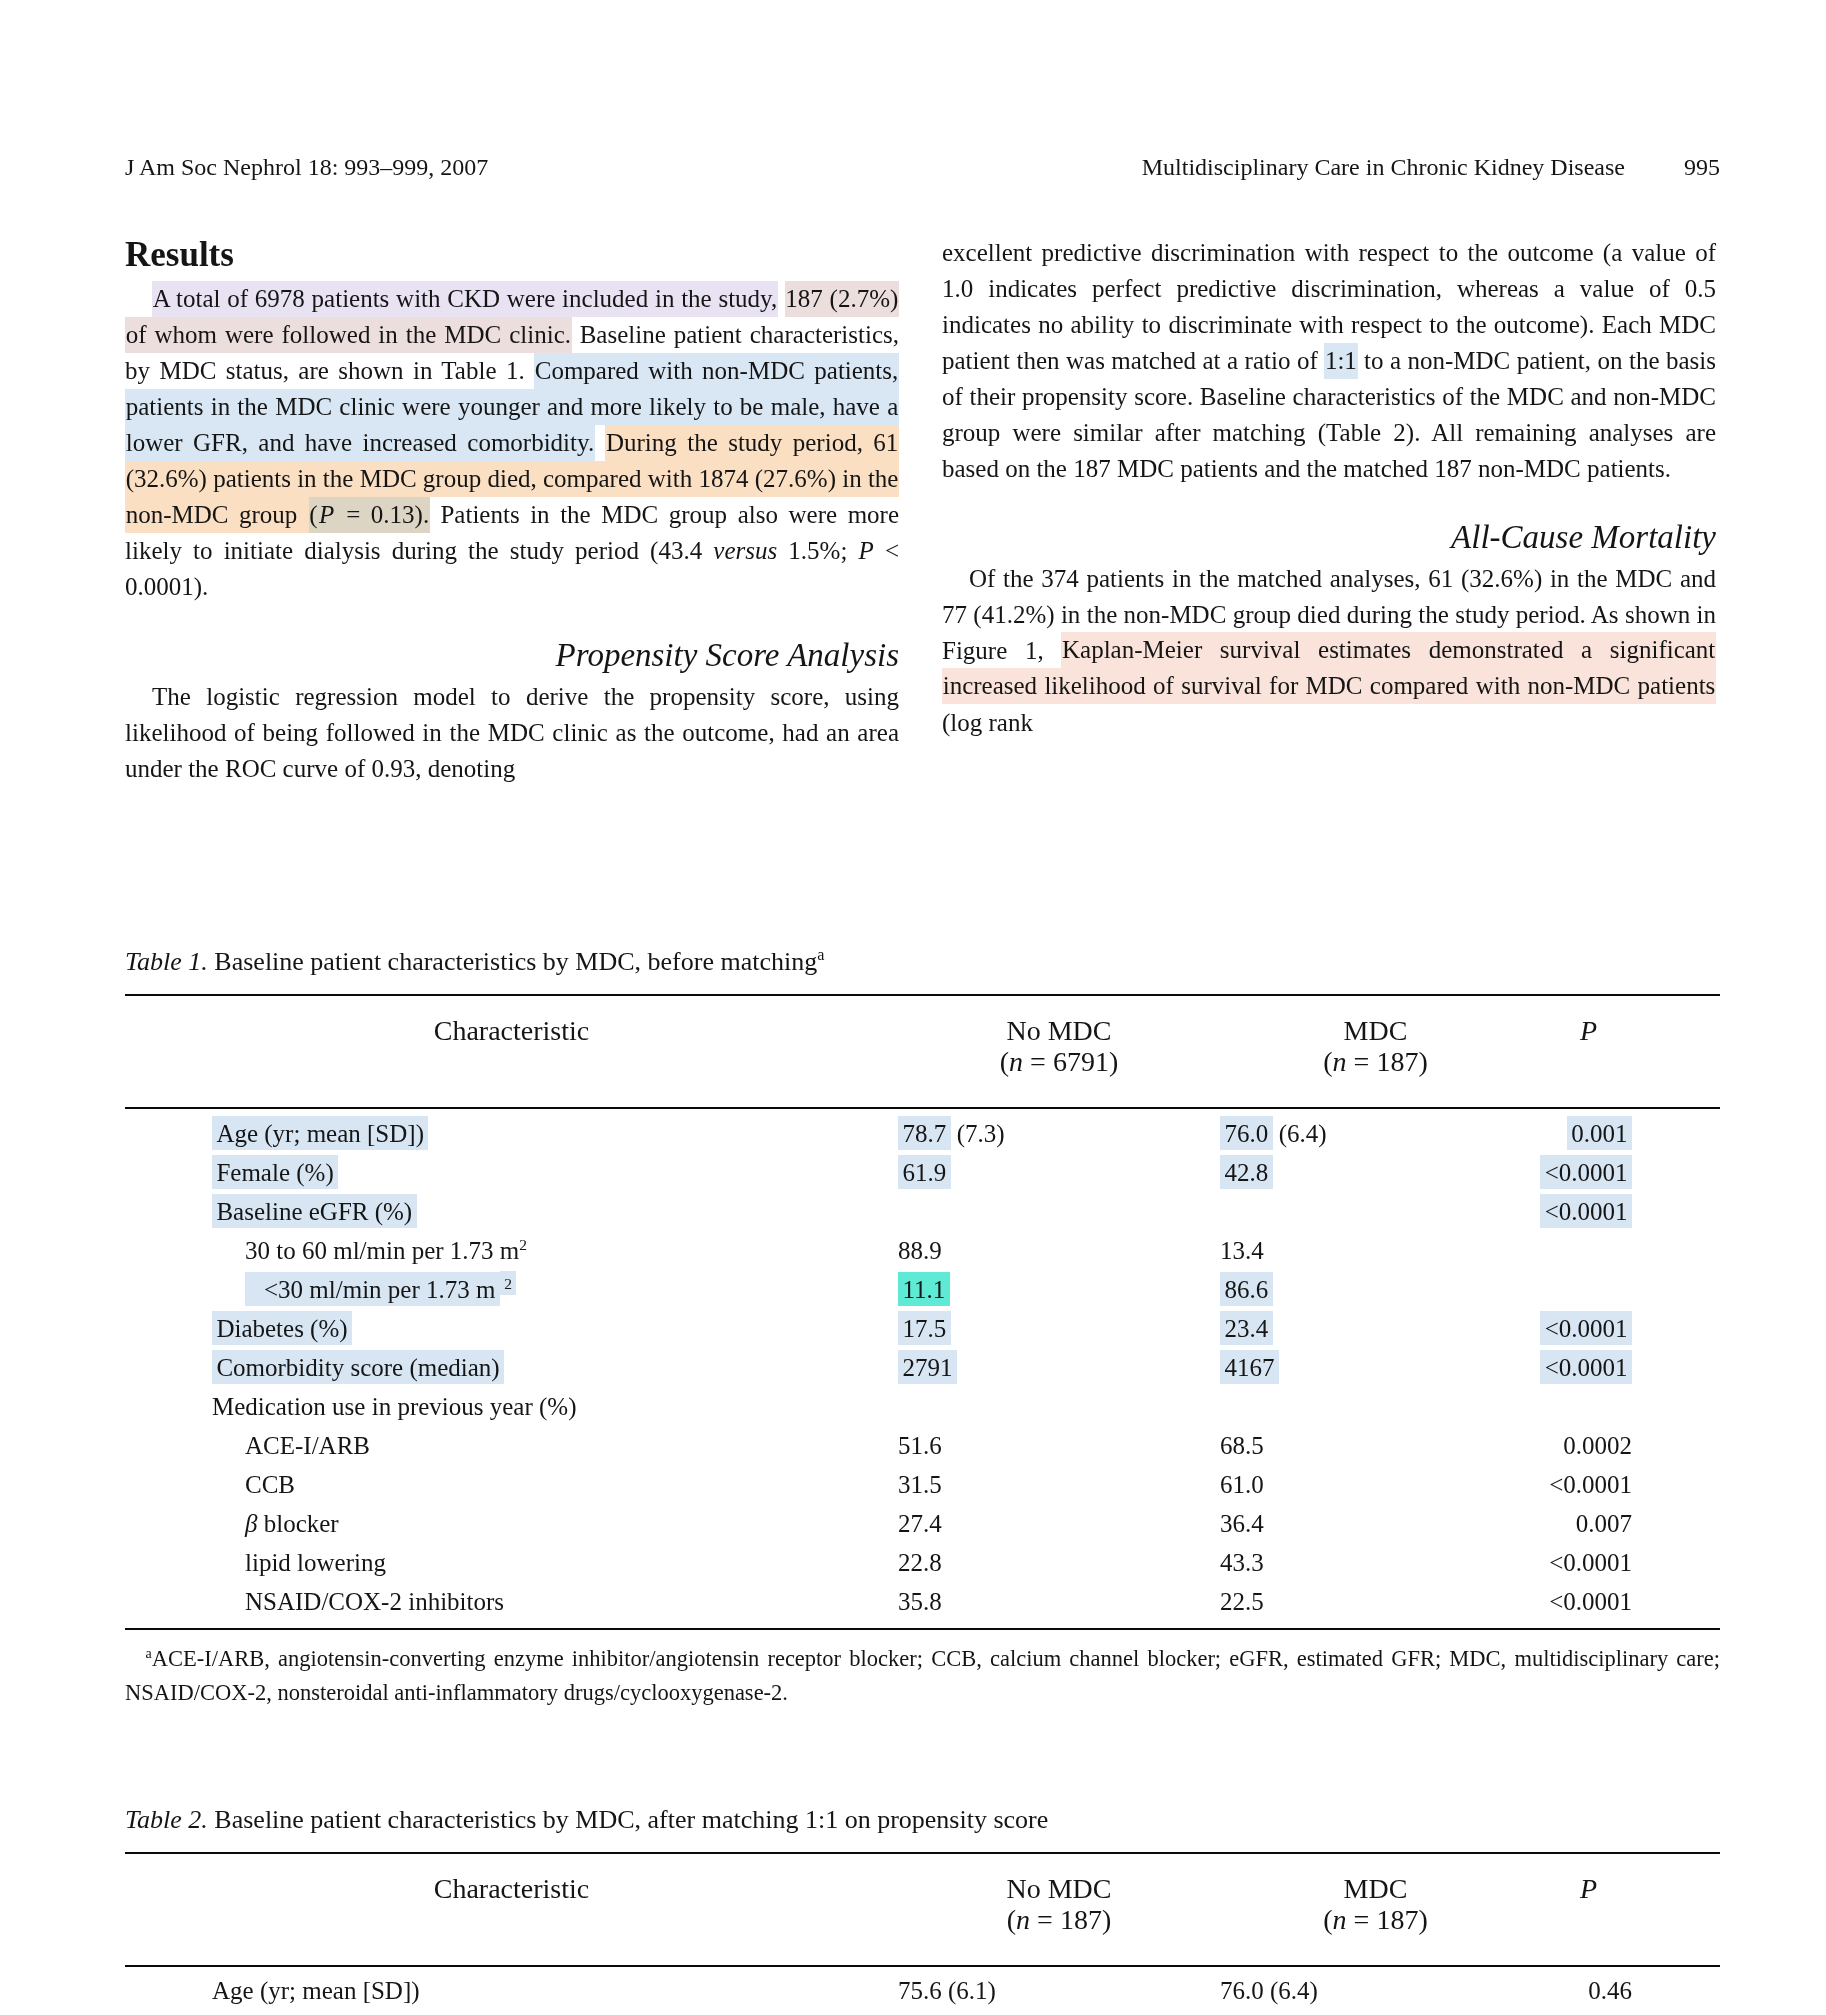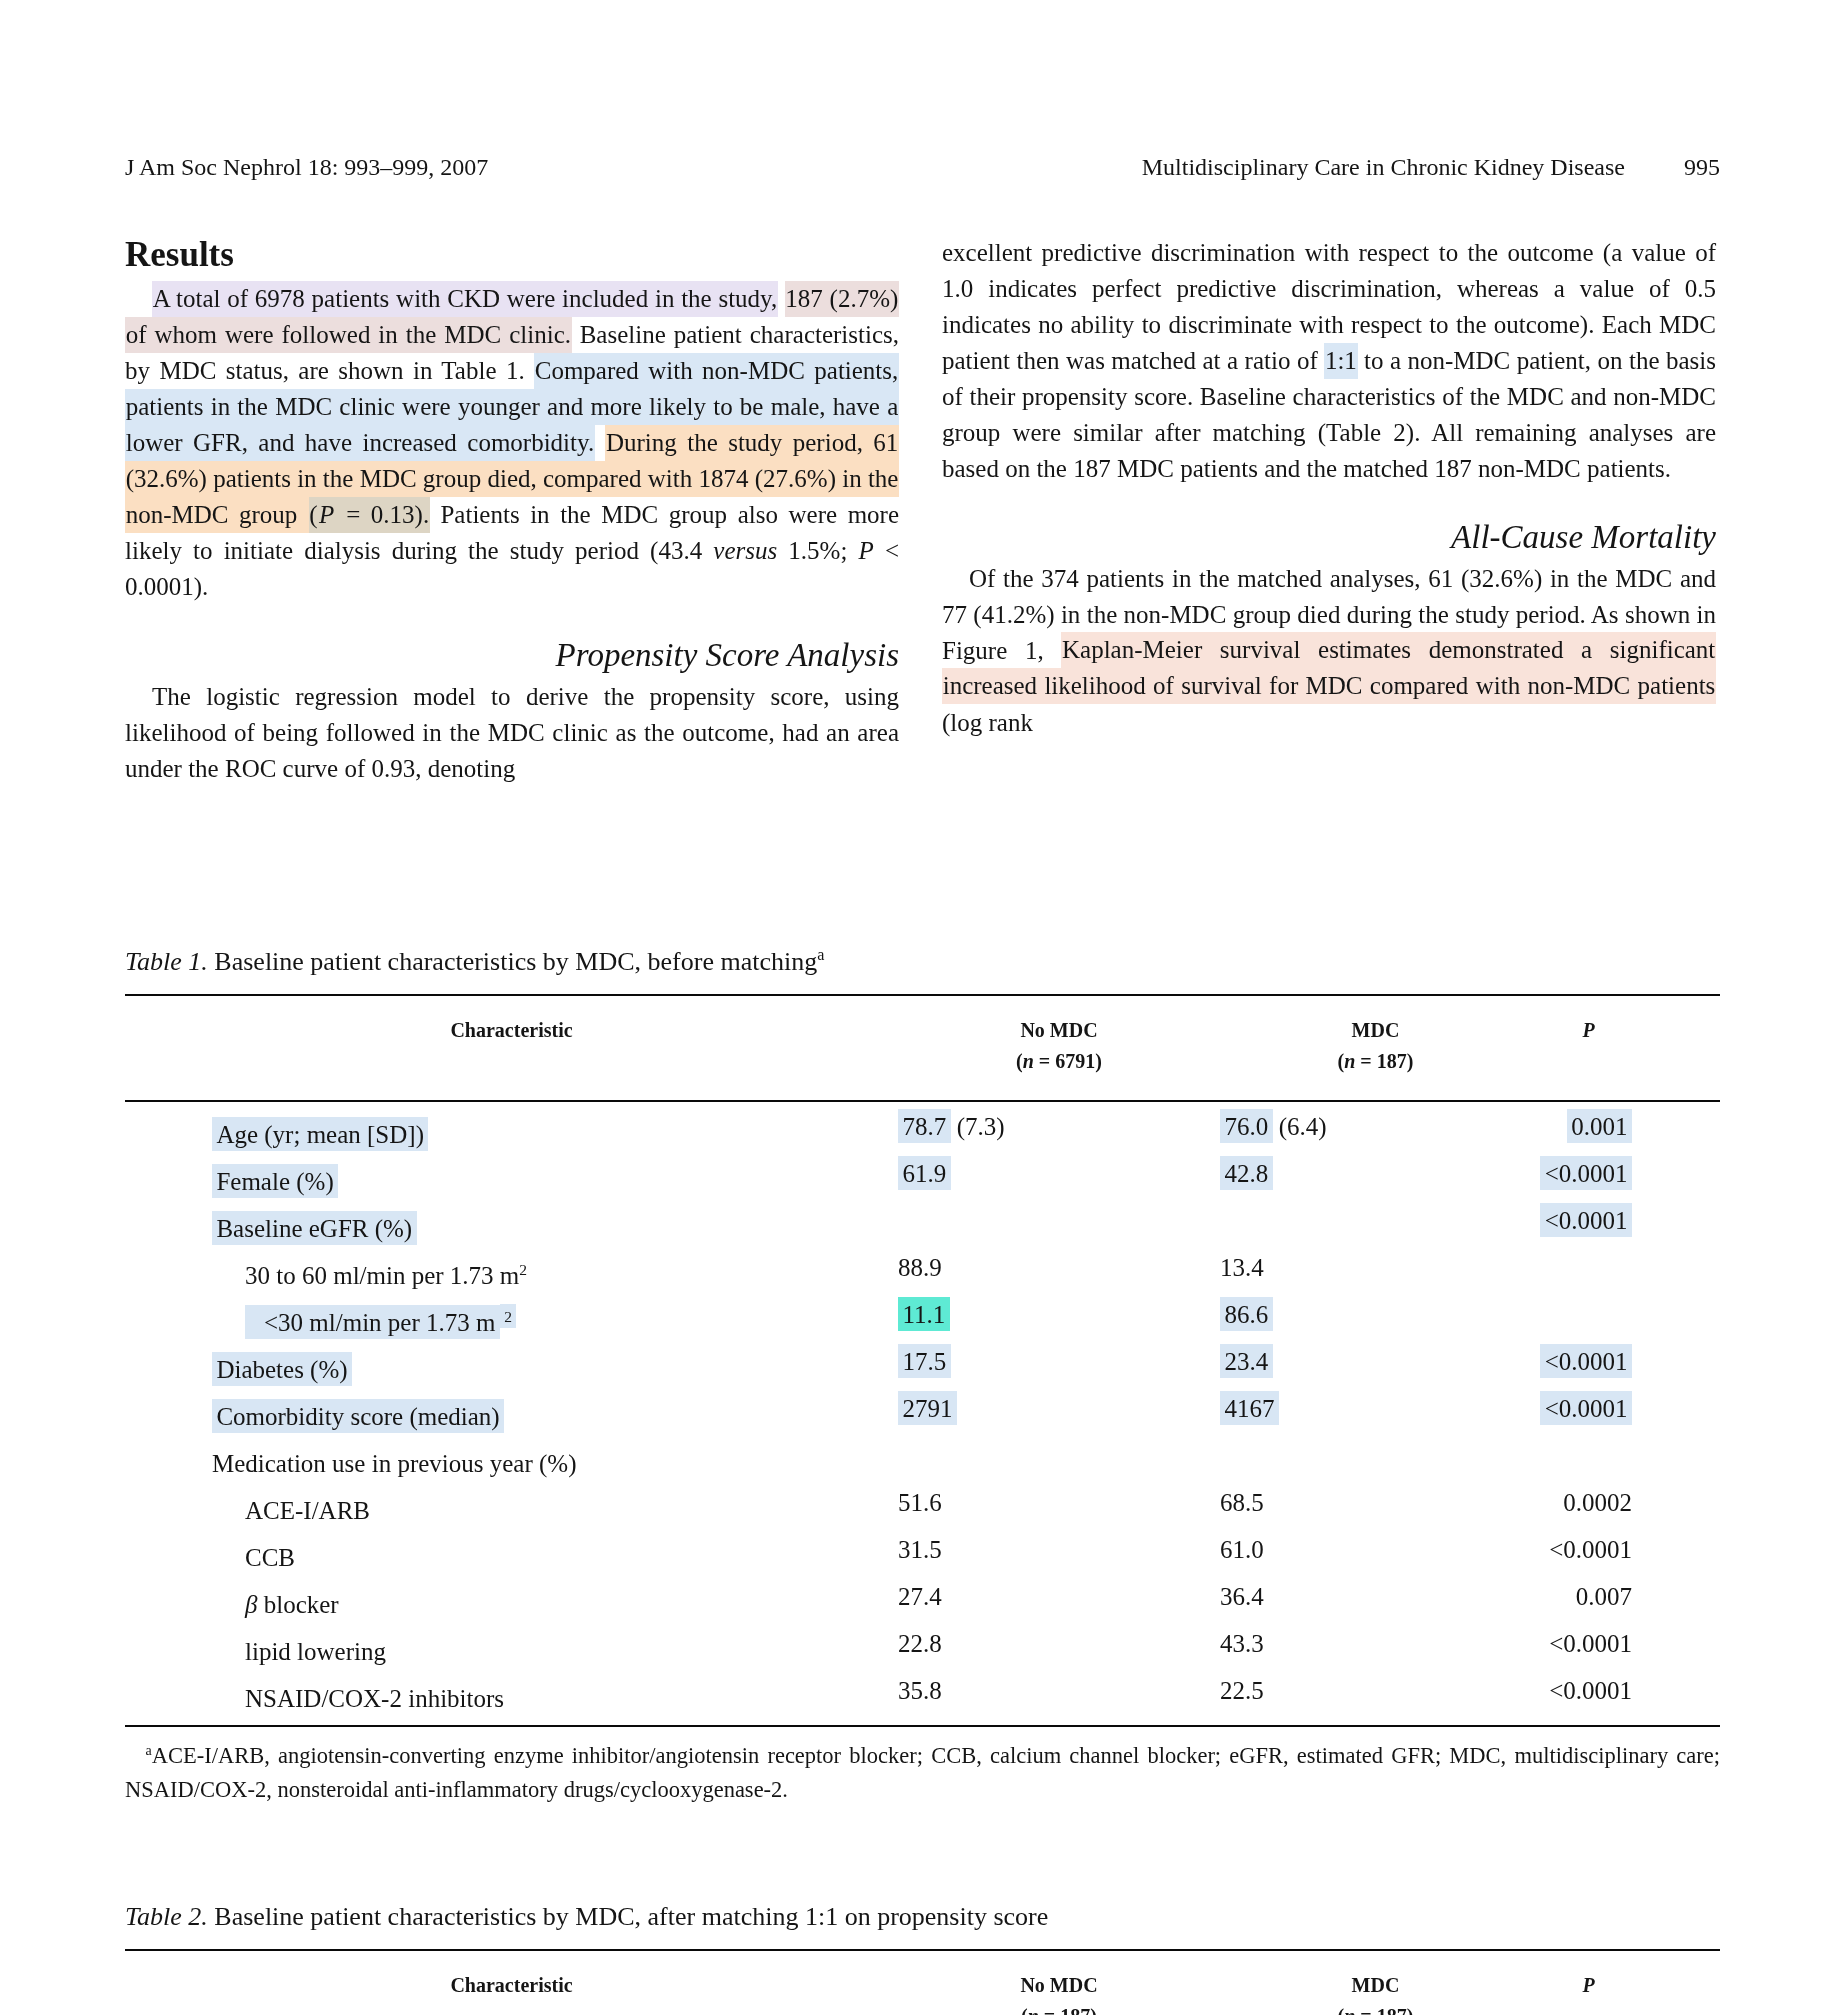--- a/index.html
+++ b/index.html
@@ -81,36 +81,35 @@
   .table-caption {
     font-size: 26px;
     line-height: 32px;
     margin: 57px 0 16px 0;
   }
   .table-caption-2 { margin-top: 94px; }
   .ttable { border-top: 2.9px solid #0a0a0a; }
   .thead {
     display: grid;
     grid-template-columns: 773px 322px 311px 1fr;
-    padding: 19px 0 23px 0;
+    padding: 19px 0 30px 0;
     border-bottom: 2.2px solid #0a0a0a;
-    font-size: 20px;
+    font-size: 28px;
     line-height: 31px;
-    font-weight: bold;
   }
   .thead .th { text-align: center; }
   .thead .c4 { padding-right: 74px; }
   .tbody { border-bottom: 2.2px solid #0a0a0a; padding: 4.4px 0 7.4px 0; }
   .trow {
     display: grid;
     grid-template-columns: 773px 322px 311px 1fr;
     font-size: 25px;
     line-height: 39px;
   }
-  .trow .c1 { padding-left: 87px; margin-top: 8px; }
+  .trow .c1 { padding-left: 87px; }
   .trow .c1.ind { padding-left: 120px; }
   .trow .c4 { text-align: right; padding-right: 88px; }
   .tbody .hl { padding: 3.7px 4.4px; }
   .tbody2 { border-bottom: none; }
 
   .footnote {
     font-size: 22.5px;
     line-height: 34px;
     margin-top: 11.8px;
     text-indent: 20.6px;

